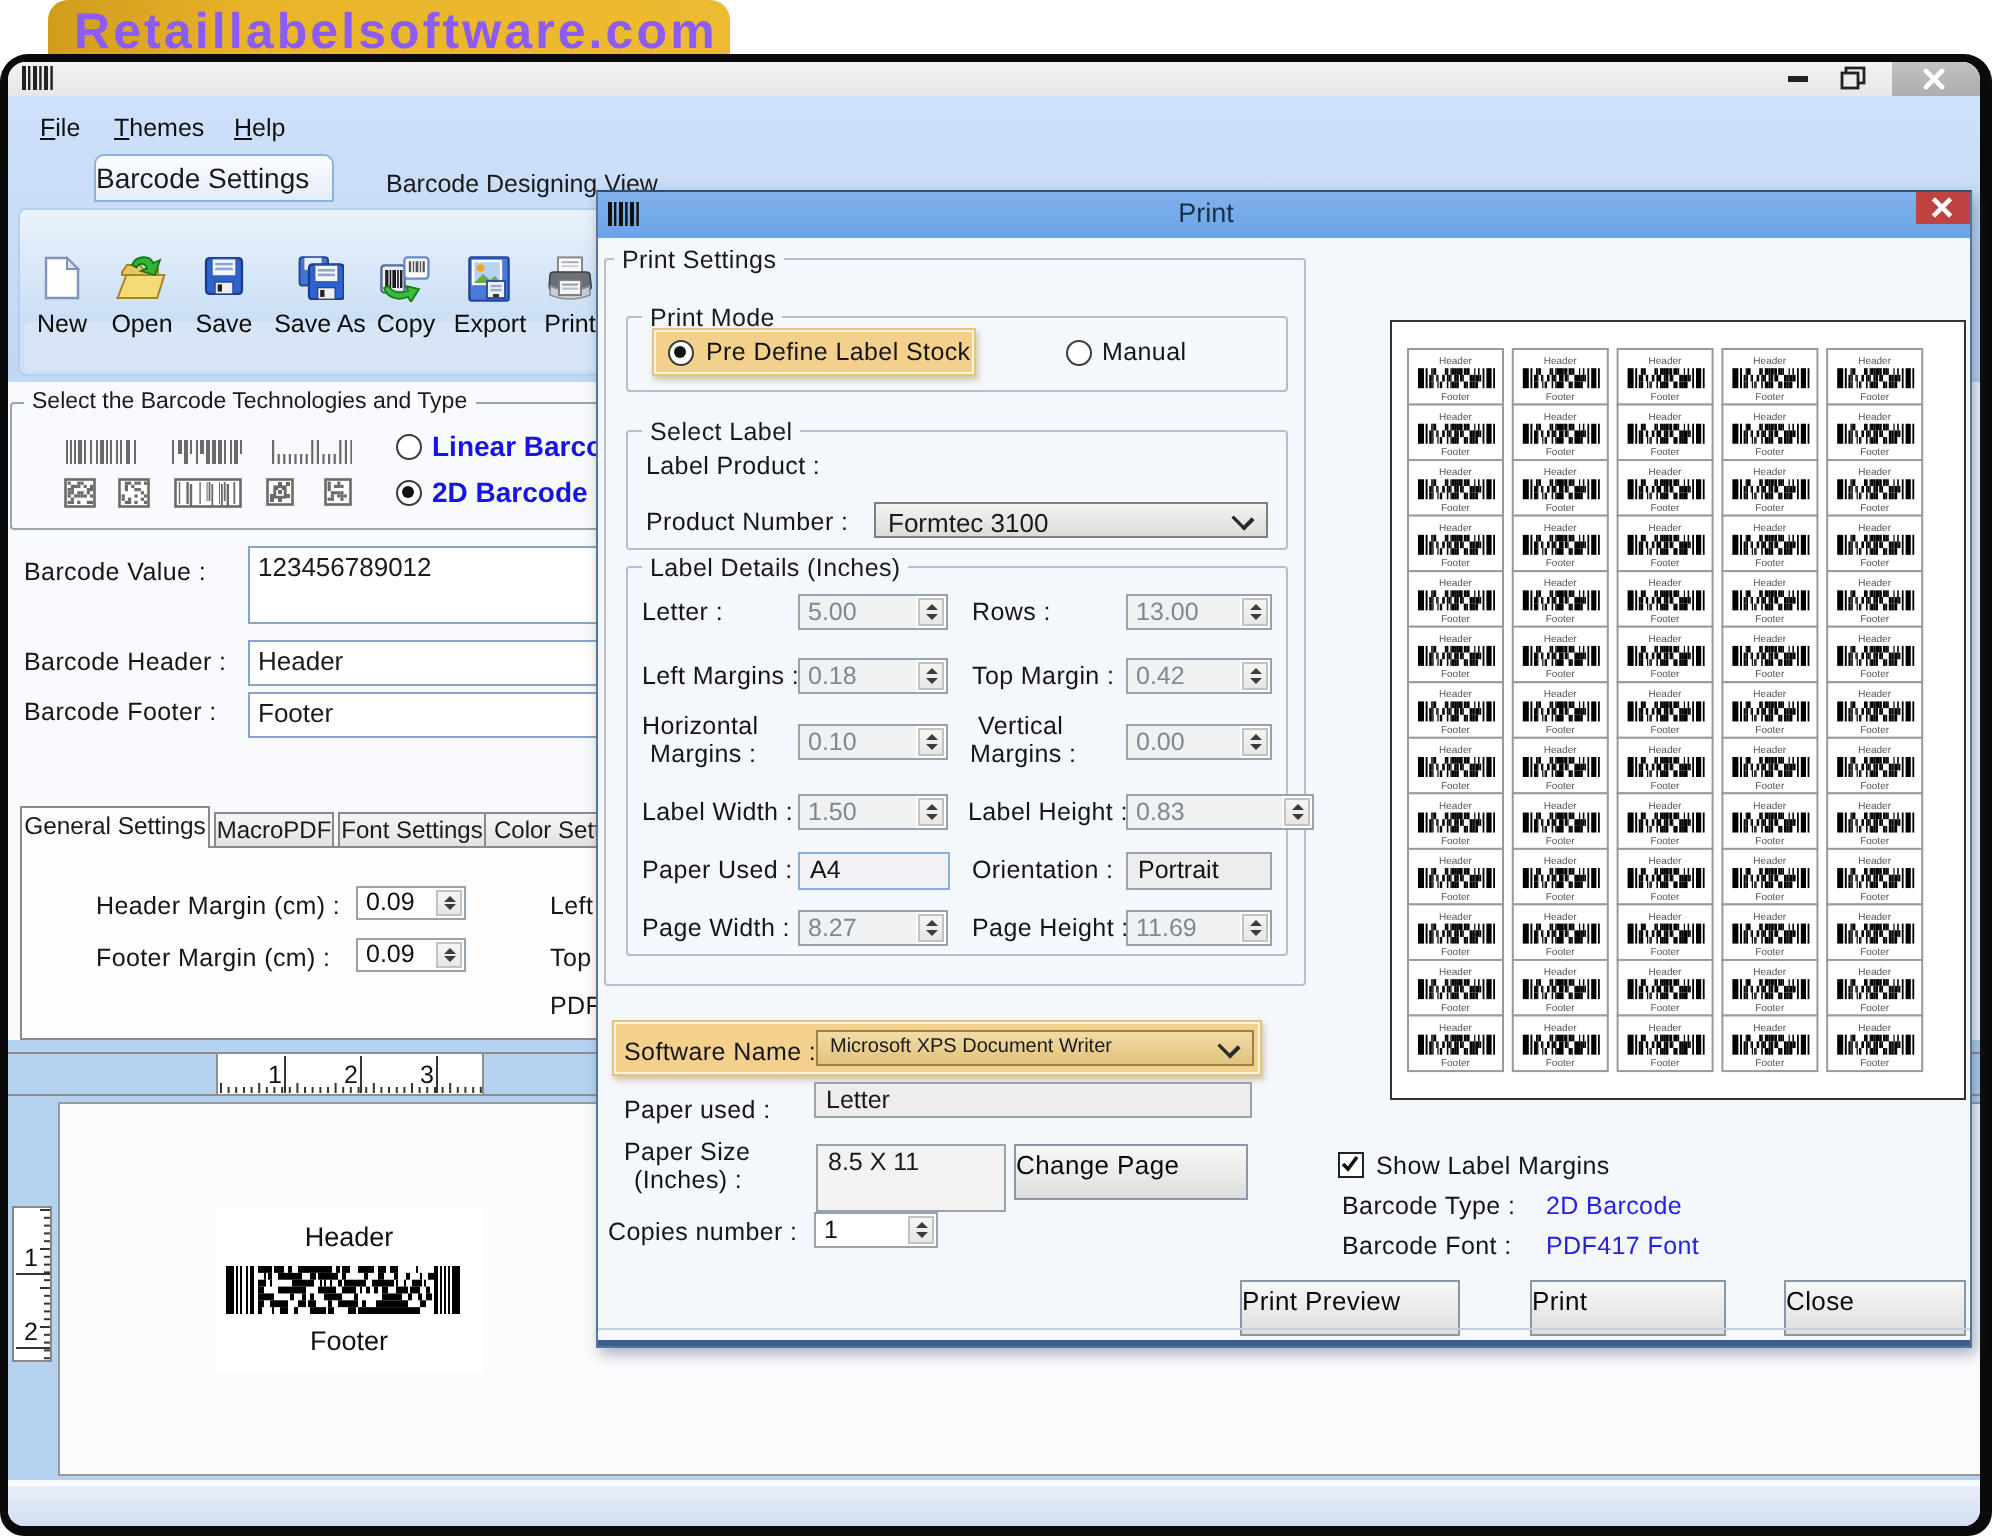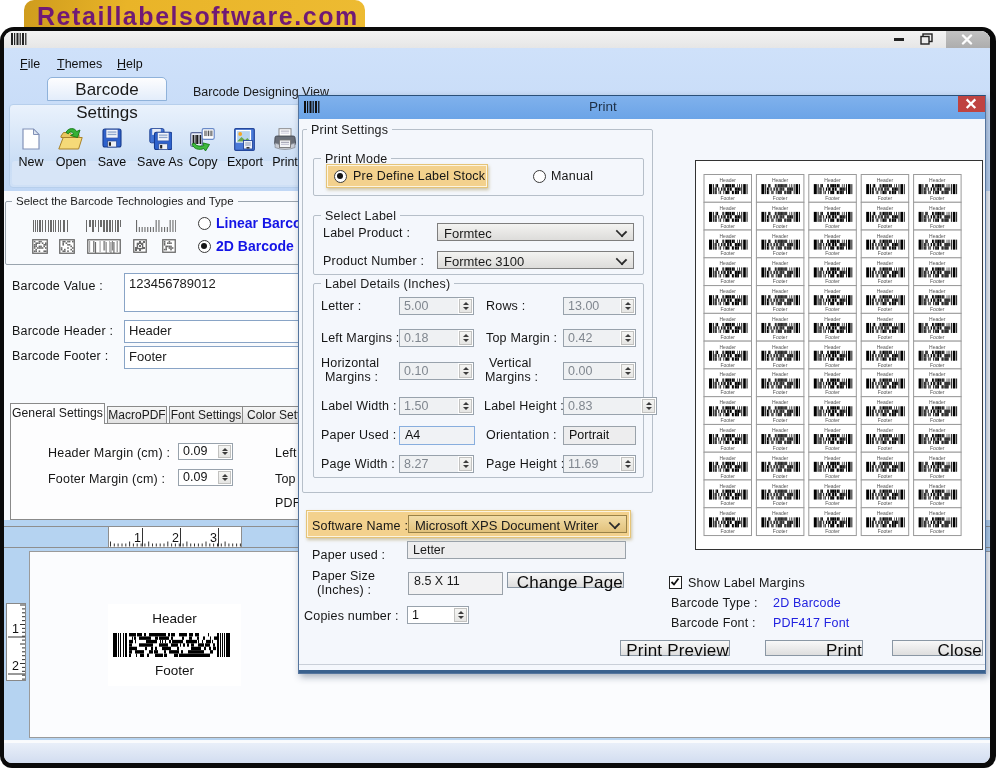--- a/index.html
+++ b/index.html
@@ -5,21 +5,21 @@
 body{font-family:"Liberation Sans",sans-serif;color:#1a1a1a}
 .abs{position:absolute}
 .lbl{position:absolute;font-size:12.5px;letter-spacing:.2px;white-space:nowrap;color:#151515}
 #win{position:absolute;left:0;top:27px;width:996px;height:741px;background:#0a0a0a;border-radius:14px 14px 12px 12px}
 #winin{position:absolute;left:4px;top:4px;width:986px;height:732px;background:#f8fafd;border-radius:9px 9px 8px 8px;overflow:hidden}
 #titlebar{position:absolute;left:0;top:0;width:986px;height:17px;background:linear-gradient(#f3f3f3,#e6e6e6)}
 #titletxt{position:absolute;left:14px;top:2px;width:960px;text-align:center;font-size:13.2px;letter-spacing:.4px;color:#111}
 #menubar{position:absolute;left:0;top:17px;width:986px;height:143px;background:linear-gradient(#cfe1fa,#c0d7f5)}
 .menu{position:absolute;top:26px;font-size:12.5px;color:#111}
 .menu u{text-decoration:underline}
-#tab1{position:absolute;left:43px;top:46px;width:120px;height:24px;background:linear-gradient(#fdfdfe,#e3edfb);border:1px solid #8fb2da;border-radius:5px 5px 0 0;font-size:17px;text-align:center;line-height:23px;z-index:1}
+#tab1{position:absolute;left:43px;top:46px;width:120px;height:24px;background:linear-gradient(#fdfdfe,#e3edfb);border:1px solid #8fb2da;border-radius:5px 5px 0 0;font-size:14px;text-align:left;line-height:23px;z-index:1}
 #tab2{position:absolute;left:189px;top:54px;font-size:12.5px}
 #toolbar{position:absolute;left:5px;top:73px;width:921px;height:84px;background:linear-gradient(#eaf2fc,#c9ddf5 72%,#cfe0f6);border:1px solid #b7cfec;border-radius:4px}
 .tbl{position:absolute;font-size:12.5px;color:#0c0c0c;text-align:center;white-space:nowrap}
 .gbox{position:absolute;border:1px solid #aab4be;border-radius:2px}
 .gcap{position:absolute;top:-7px;left:6px;font-size:11.5px;letter-spacing:0;background:#f8fafd;padding:0 4px;white-space:nowrap}
 .radio{position:absolute;width:13px;height:13px;border:1.5px solid #3a3a3a;border-radius:50%;background:#fff}
 .radio.sel::after{content:"";position:absolute;left:1.8px;top:1.8px;width:6.4px;height:6.4px;border-radius:50%;background:#141414}
 .bluebold{position:absolute;font-size:14px;font-weight:bold;color:#1414e6;white-space:nowrap}
 .tfield{position:absolute;background:#fff;border:1px solid #89a4c6;font-size:13px;padding:2px 4px;white-space:nowrap;overflow:hidden}
 .btab{position:absolute;font-size:12.2px;text-align:center;border:1px solid #8a8a8a;background:linear-gradient(#f6f6f6,#e2e2e2);overflow:hidden}
@@ -39,28 +39,28 @@
 #dlg{position:absolute;left:298px;top:95px;width:688px;height:579px;background:#f4f7fc;border:1px solid #55759e;border-top-color:#2a4f78;box-shadow:2px 3px 7px rgba(40,60,90,.4)}
 #dlgtitle{position:absolute;left:0;top:0;width:686px;height:23px;background:linear-gradient(#80b1ec,#6ba4e7)}
 #dlgtitle .txt{position:absolute;left:0;top:3px;width:608px;text-align:center;font-size:13.5px;color:#1d2f45}
 #dlgx{position:absolute;right:0;top:0;width:27px;height:16px;background:#bf4341}
 #dlgbottom{position:absolute;left:0;bottom:0;width:686px;height:3px;background:#3a618e}
 .dgcap{position:absolute;top:-7px;left:7px;font-size:12.5px;letter-spacing:.2px;background:#f4f7fc;padding:0 4px;white-space:nowrap}
 .goldbox{position:absolute;background:#f3d18d;border:1px solid #e5c478;box-shadow:0 0 0 1px #fcf4e0 inset,1px 2px 3px rgba(150,120,40,.4)}
 .combo{position:absolute;height:18px;background:linear-gradient(#f3f3f1,#dddcda);border:1px solid #7e7e7e;font-size:13px}
 .combo span{position:absolute;left:6px;top:2px;white-space:nowrap}
 .combo::after{content:"";position:absolute;right:7px;top:3px;width:7px;height:7px;border-right:2.4px solid #2a2a2a;border-bottom:2.4px solid #2a2a2a;transform:rotate(45deg) scaleY(.82)}
-.btn{position:absolute;height:16px;background:linear-gradient(#f8f8f8,#dedede);border:1px solid #8a97a4;font-size:17px;letter-spacing:.2px;text-align:right;color:#0a0a0a}
+.btn{position:absolute;height:28px;background:linear-gradient(#f8f8f8,#dedede);border:1px solid #8a97a4;font-size:13px;letter-spacing:.2px;text-align:left;color:#0a0a0a}
 .gfield{position:absolute;background:#ededee;border:1px solid #9aa2aa;font-size:12.5px;padding:1px 5px;white-space:nowrap}
 .check{position:absolute;width:13px;height:13px;background:#fff;border:1.5px solid #222}
 .blue{color:#2222e0}
 </style></head>
 <body>
 <div class="abs" style="left:24px;top:0;width:341px;height:31px;background:linear-gradient(100deg,#cf9c1d,#e9b428 30%,#edbb32);border-radius:10px 10px 2px 2px"></div>
-<div class="abs" style="left:37px;top:2px;width:340px;font-size:25px;font-weight:bold;color:#701a75;letter-spacing:1.55px">Retaillabelsoftware.com</div>
+<div class="abs" style="left:37px;top:2px;width:340px;font-size:25px;font-weight:bold;color:#8b5cf6;letter-spacing:1.55px">Retaillabelsoftware.com</div>
 
 <div id="win">
     <div id="winin">
   <div id="menubar"></div>
   <div id="titlebar">
     <svg class="abs" style="left:7px;top:2px" width="18" height="12">
           <g fill="#222">
             <rect x="0" width="2" height="12"></rect>
             <rect x="3" width="1.2" height="12"></rect>
             <rect x="5.5" width="2" height="12"></rect>
@@ -662,23 +662,20 @@
   </div>
   <div class="goldbox" style="left:27px;top:68px;width:162px;height:24px"></div>
   <div class="radio sel" style="left:35px;top:74px;z-index:5"></div>
   <div class="lbl" style="left:54px;top:73px;z-index:5">Pre Define Label Stock</div>
   <div class="radio" style="left:234px;top:74px"></div>
   <div class="lbl" style="left:252px;top:73px">Manual</div>
   <div class="gbox" style="left:14px;top:119px;width:331px;height:60px;border-color:#b6bfc9">
     <div class="dgcap">Select Label</div>
   </div>
   <div class="lbl" style="left:24px;top:130px">Label Product :</div>
-  <div class="combo" style="left:138px;top:127px;width:197px">
-      <span>Formtec</span>
-    </div>
   <div class="lbl" style="left:24px;top:158px">Product Number :</div>
   <div class="combo" style="left:138px;top:155px;width:197px">
       <span>Formtec 3100</span>
     </div>
   <div class="gbox" style="left:14px;top:187px;width:331px;height:195px;border-color:#b6bfc9">
     <div class="dgcap">Label Details (Inches)</div>
   </div>
   <div class="lbl" style="left:22px;top:203px">Letter :</div>
     <div class="lbl" style="left:187px;top:203px">Rows :</div>
     <div class="spin dis" style="left:100px;top:201px;width:75px">
@@ -730,28 +727,28 @@
     <div class="spin dis" style="left:100px;top:359px;width:75px">
       <span>8.27</span>
       <div class="arr"></div>
     </div>
     <div class="spin dis" style="left:264px;top:359px;width:73px">
       <span>11.69</span>
       <div class="arr"></div>
     </div>
   <div class="goldbox" style="left:7px;top:414px;width:325px;height:28px"></div>
   <div class="lbl" style="left:13px;top:423px;z-index:5">Software Name :</div>
-  <div class="combo" style="left:109px;top:419px;width:219px;z-index:5;background:linear-gradient(#f2dca6,#e2c27c);border-color:#9a8248;font-size:13px">
+  <div class="combo" style="left:109px;top:419px;width:219px;z-index:5;background:linear-gradient(#f2dca6,#e2c27c);border-color:#9a8248;font-size:10px">
       <span>Microsoft XPS Document Writer</span>
     </div>
   <div class="lbl" style="left:13px;top:452px">Paper used :</div>
   <div class="gfield" style="left:108px;top:445px;width:219px;height:18px">Letter</div>
   <div class="lbl" style="left:13px;top:473px">Paper Size</div>
   <div class="lbl" style="left:18px;top:487px">(Inches) :</div>
-  <div class="gfield" style="left:109px;top:476px;width:95px;height:23px;background:#f2f2f3">8.5 X 11</div>
+  <div class="gfield" style="left:109px;top:476px;width:95px;height:34px;background:#f2f2f3">8.5 X 11</div>
   <div class="btn" style="left:208px;top:476px;width:117px;line-height:20px">Change Page</div>
   <div class="lbl" style="left:5px;top:513px">Copies number :</div>
   <div class="spin" style="left:108px;top:510px;width:62px;height:18px">
       <span>1</span>
       <div class="arr"></div>
     </div>
   <div class="abs" style="left:396px;top:64px;width:288px;height:390px;background:#fff;border:1px solid #333">
     <svg width="286" height="388">
         <defs>
           <g id="lab">

